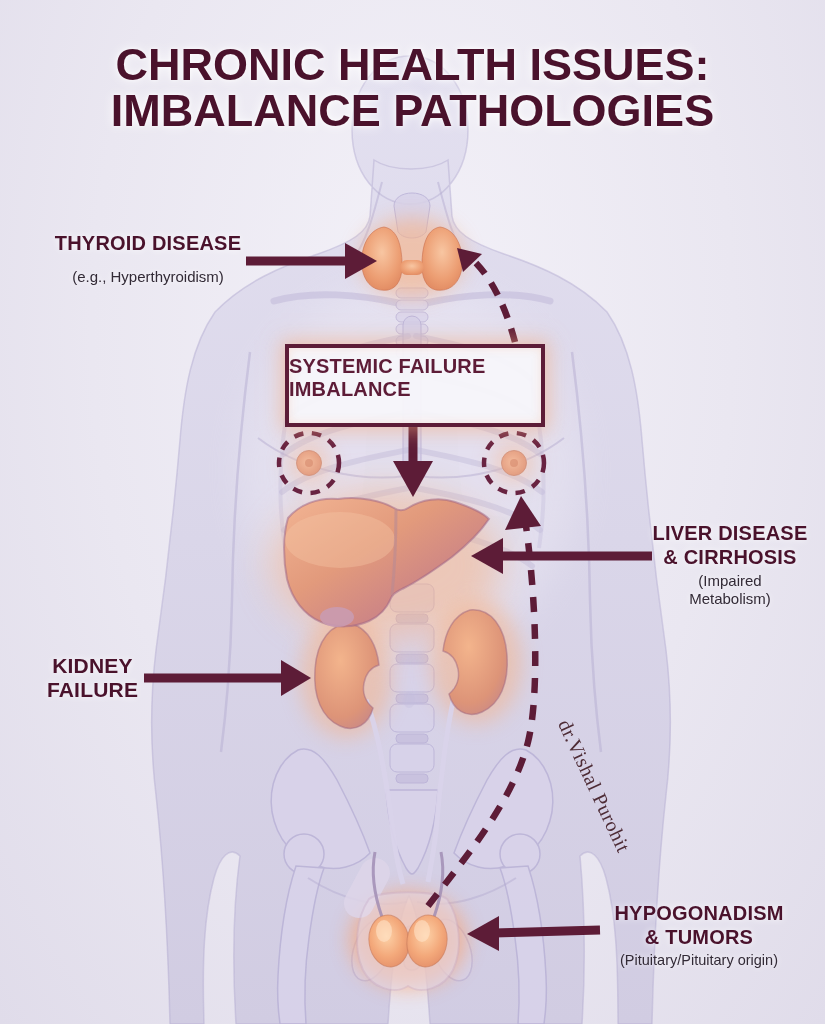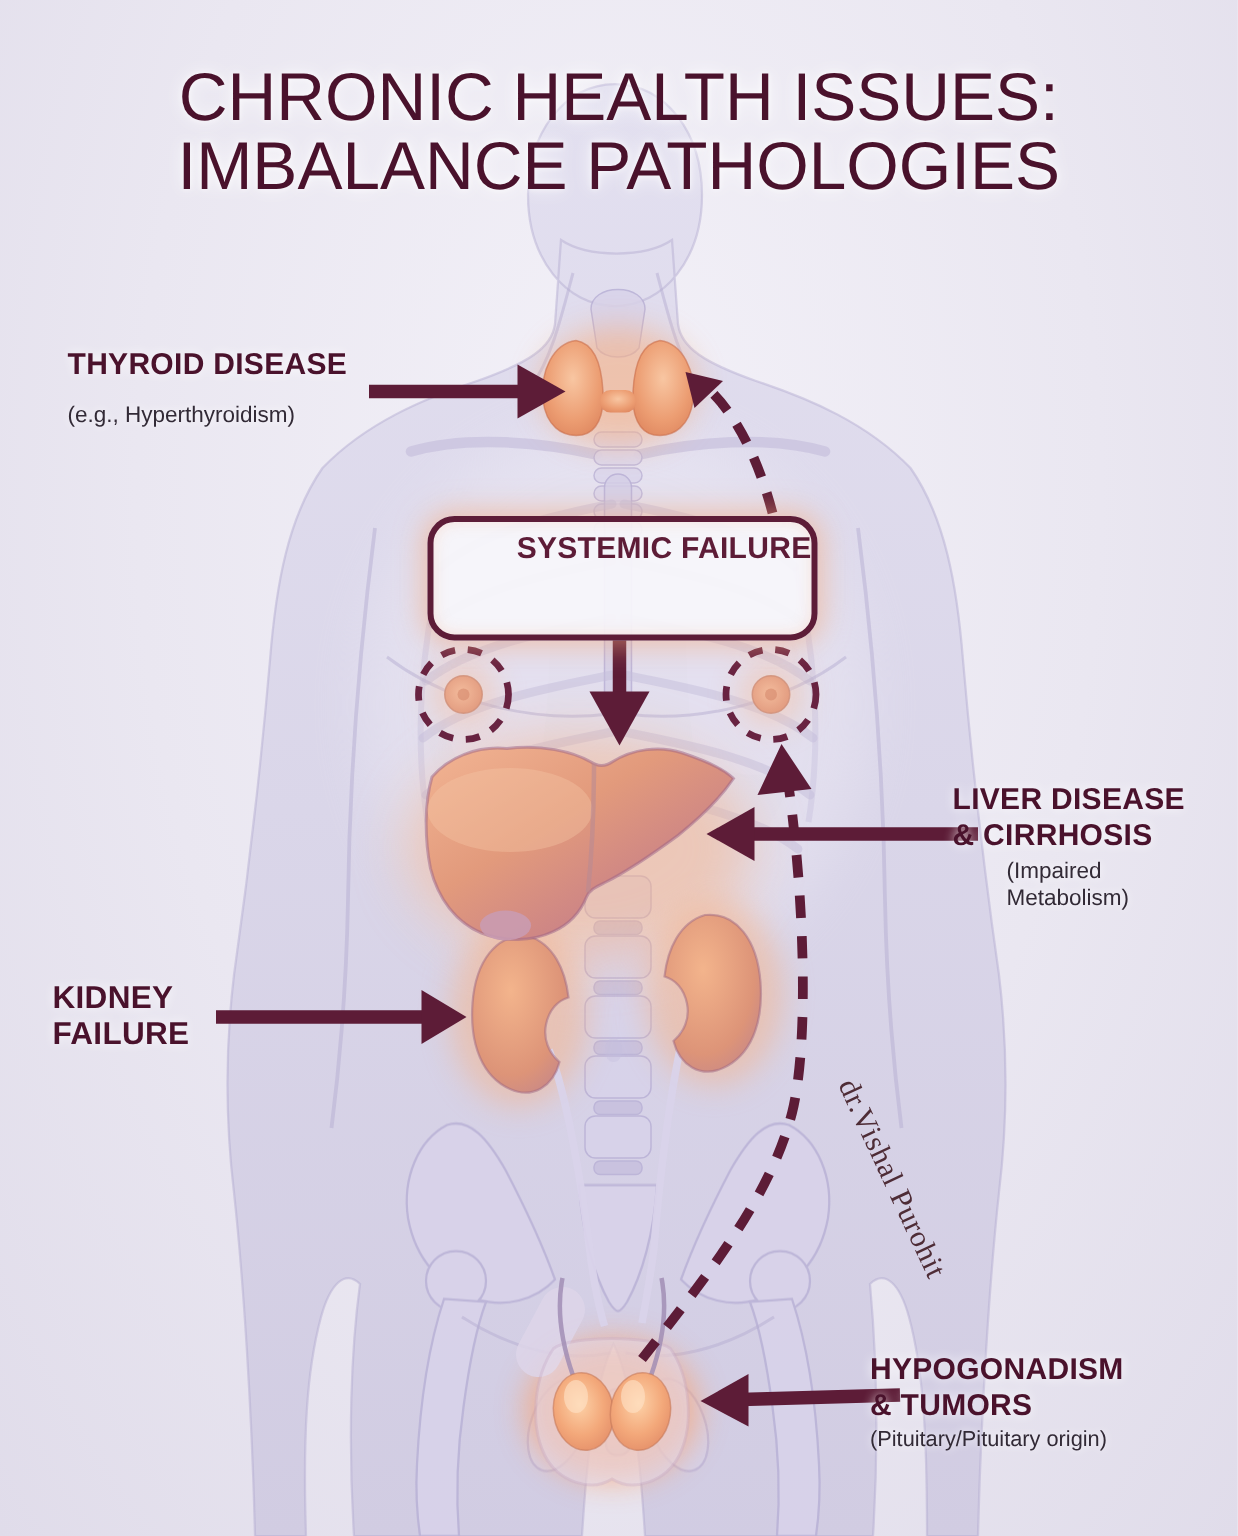--- a/index.html
+++ b/index.html
@@ -4,48 +4,48 @@
 <style>
   html,body{margin:0;padding:0;background:#eae7f1;}
   .canvas{
     position:relative;width:825px;height:1024px;margin:0 auto;overflow:hidden;
     background:radial-gradient(ellipse at 50% 32%, #f3f1f8 0%, var(--background,#eae7f1) 55%, #e0dcea 100%);
     font-family:"Liberation Sans", sans-serif;
   }
   svg.body-art{position:absolute;left:0;top:0;z-index:1;}
   .page-title{
     position:absolute;top:42px;left:0;width:100%;margin:0;text-align:center;z-index:6;
-    font-size:45px;font-weight:400;line-height:1.02;letter-spacing:0;
+    font-size:45px;font-weight:700;line-height:1.02;letter-spacing:0;
     color:var(--title-text,#4a122c);
     text-shadow:0 0 12px rgba(255,255,255,.95), 0 0 4px rgba(255,255,255,.8);
   }
-  .callout{position:absolute;text-align:left;z-index:5;}
+  .callout{position:absolute;text-align:center;z-index:5;}
   .c-title{
     font-weight:800;font-size:20px;line-height:1.18;letter-spacing:.2px;
     color:var(--title-text,#4a122c);
     text-shadow:0 0 7px rgba(255,255,255,.9);
   }
   .c-sub{
     font-size:15px;line-height:1.22;margin-top:12px;font-weight:400;
     color:var(--subtitle-text,#322a36);
     text-shadow:0 0 6px rgba(255,255,255,.9);
   }
   #thyroid-label{left:45px;top:232px;width:206px;}
   #kidney-label{left:35px;top:654px;width:115px;}
   #kidney-label .c-title{font-size:21px;line-height:1.12;}
   #liver-label{left:635px;top:522px;width:190px;}
   #liver-label .c-sub{width:118px;margin:3px auto 0;}
   #gonads-label{left:580px;top:902px;width:238px;}
   #gonads-label .c-sub{font-size:14.5px;margin-top:3px;}
   #systemic-box{
     position:absolute;left:285px;top:344px;width:260px;height:83px;box-sizing:border-box;z-index:5;
-    border:4px solid var(--accent,#5d1c37);border-radius:18px;
+    border:4px solid var(--accent,#5d1c37);border-radius:0;
     background:rgba(248,246,251,.93);
     box-shadow:0 0 18px 4px rgba(243,168,125,.55), inset 0 0 10px rgba(243,168,125,.25);
-    padding-top:7px;text-align:right;
+    padding-top:7px;text-align:left;
     font-weight:800;font-size:20px;line-height:1.13;letter-spacing:.2px;
     color:var(--accent,#5d1c37);
   }
   .watermark{
     position:absolute;left:574px;top:716px;z-index:4;
     transform:rotate(65deg);transform-origin:0 0;
     font-family:"Liberation Serif", serif;font-size:20px;letter-spacing:.5px;
     color:#4e2c36;
   }
 </style>
@@ -274,20 +274,21 @@
     <span>IMBALANCE PATHOLOGIES</span>
   </h1>
 
   <div class="callout" id="thyroid-label">
     <div class="c-title">THYROID DISEASE</div>
     <div class="c-sub">(e.g., Hyperthyroidism)</div>
   </div>
 
   <div id="systemic-box">
     <div>SYSTEMIC FAILURE</div>
+    <div>IMBALANCE</div>
   </div>
 
   <div class="callout" id="kidney-label">
     <div class="c-title">KIDNEY</div>
     <div class="c-title">FAILURE</div>
   </div>
 
   <div class="callout" id="liver-label">
     <div class="c-title">LIVER DISEASE</div>
     <div class="c-title">&amp; CIRRHOSIS</div>

